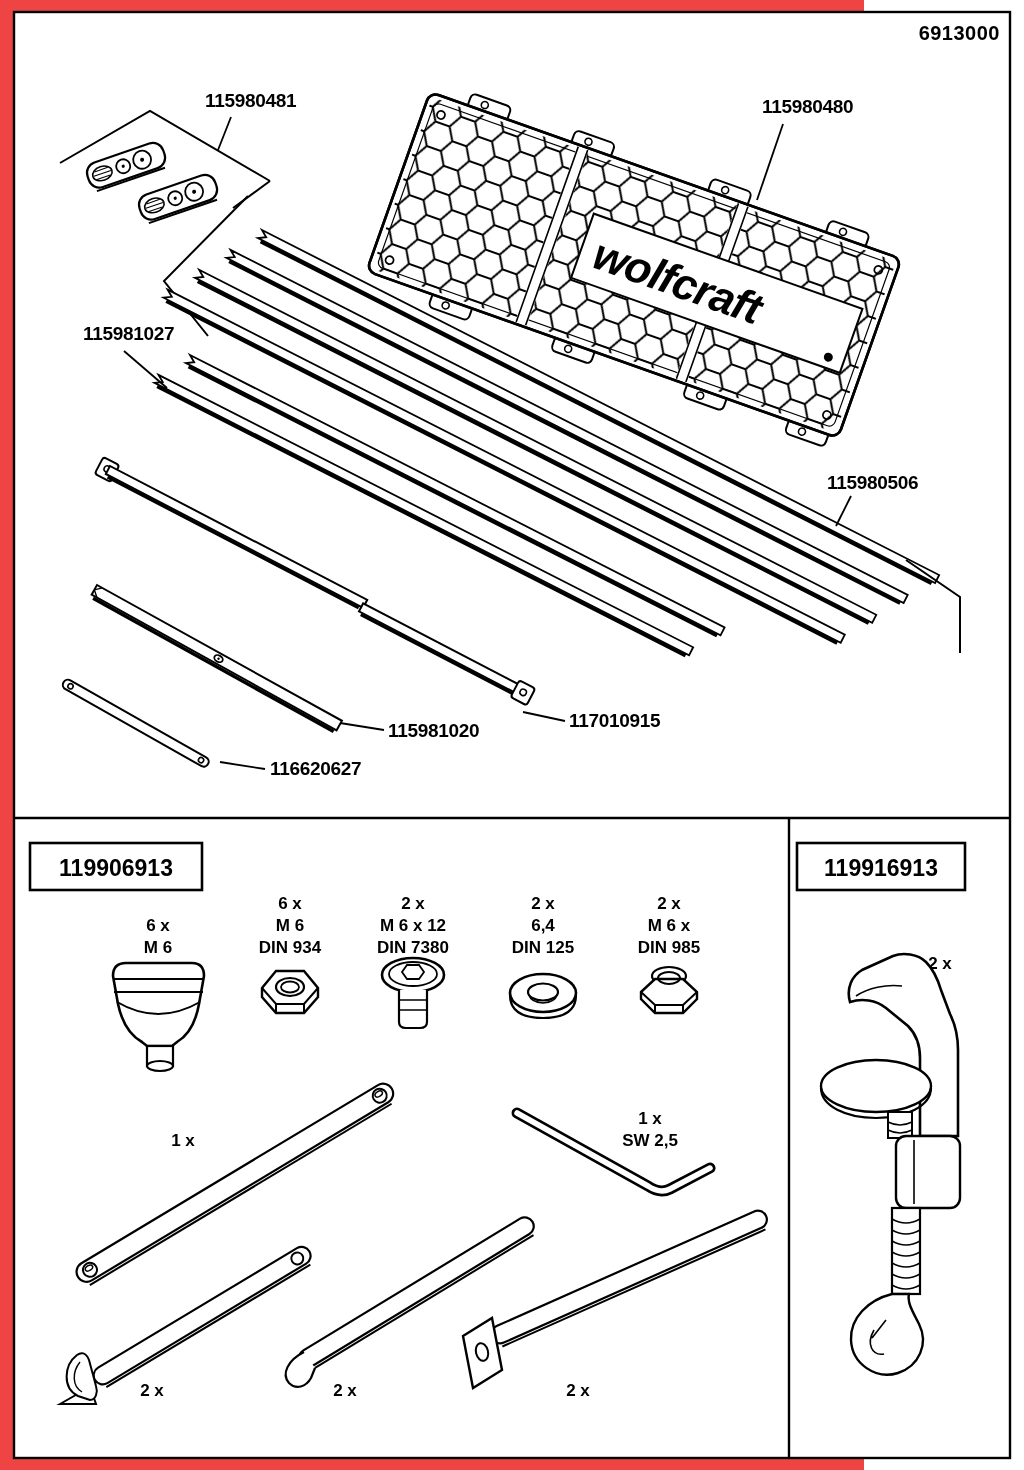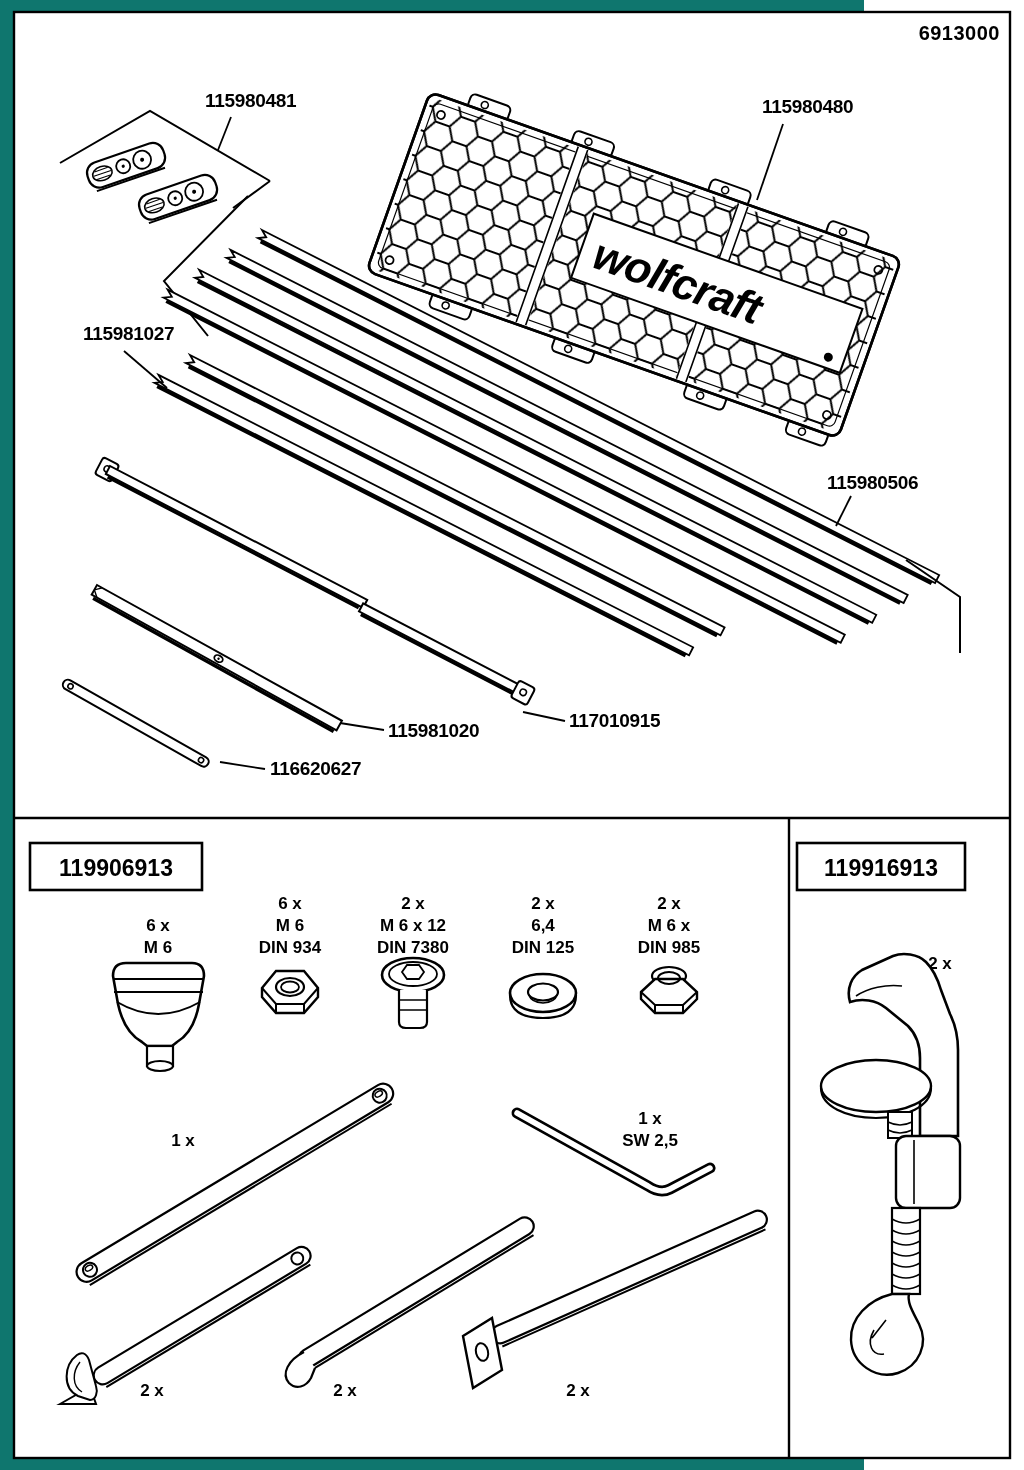--- a/index.html
+++ b/index.html
@@ -1,16 +1,16 @@
 <!DOCTYPE html>
 <html><head>
 <meta charset="utf-8">
 <style>
   html,body{margin:0;padding:0;background:#fff;}
-  .stage{width:864px;height:1470px;position:relative;background:#0f766e;}
+  .stage{width:864px;height:1470px;position:relative;background:#ef4444;}
   svg{display:block}
   text{font-family:"Liberation Sans","DejaVu Sans",sans-serif;fill:#000;}
   .doc{font-size:20px;font-weight:700;letter-spacing:0.5px;}
   .plabel{font-size:19px;font-weight:700;letter-spacing:-0.3px;}
   .qty{font-size:17px;font-weight:700;}
   .boxlbl{font-size:23px;font-weight:700;}
   .brand{font-size:44px;font-weight:700;font-style:italic;letter-spacing:-1px;}
   .ln{stroke:#000;fill:none;}
   .shape{stroke:#000;fill:#fff;}
 </style>

